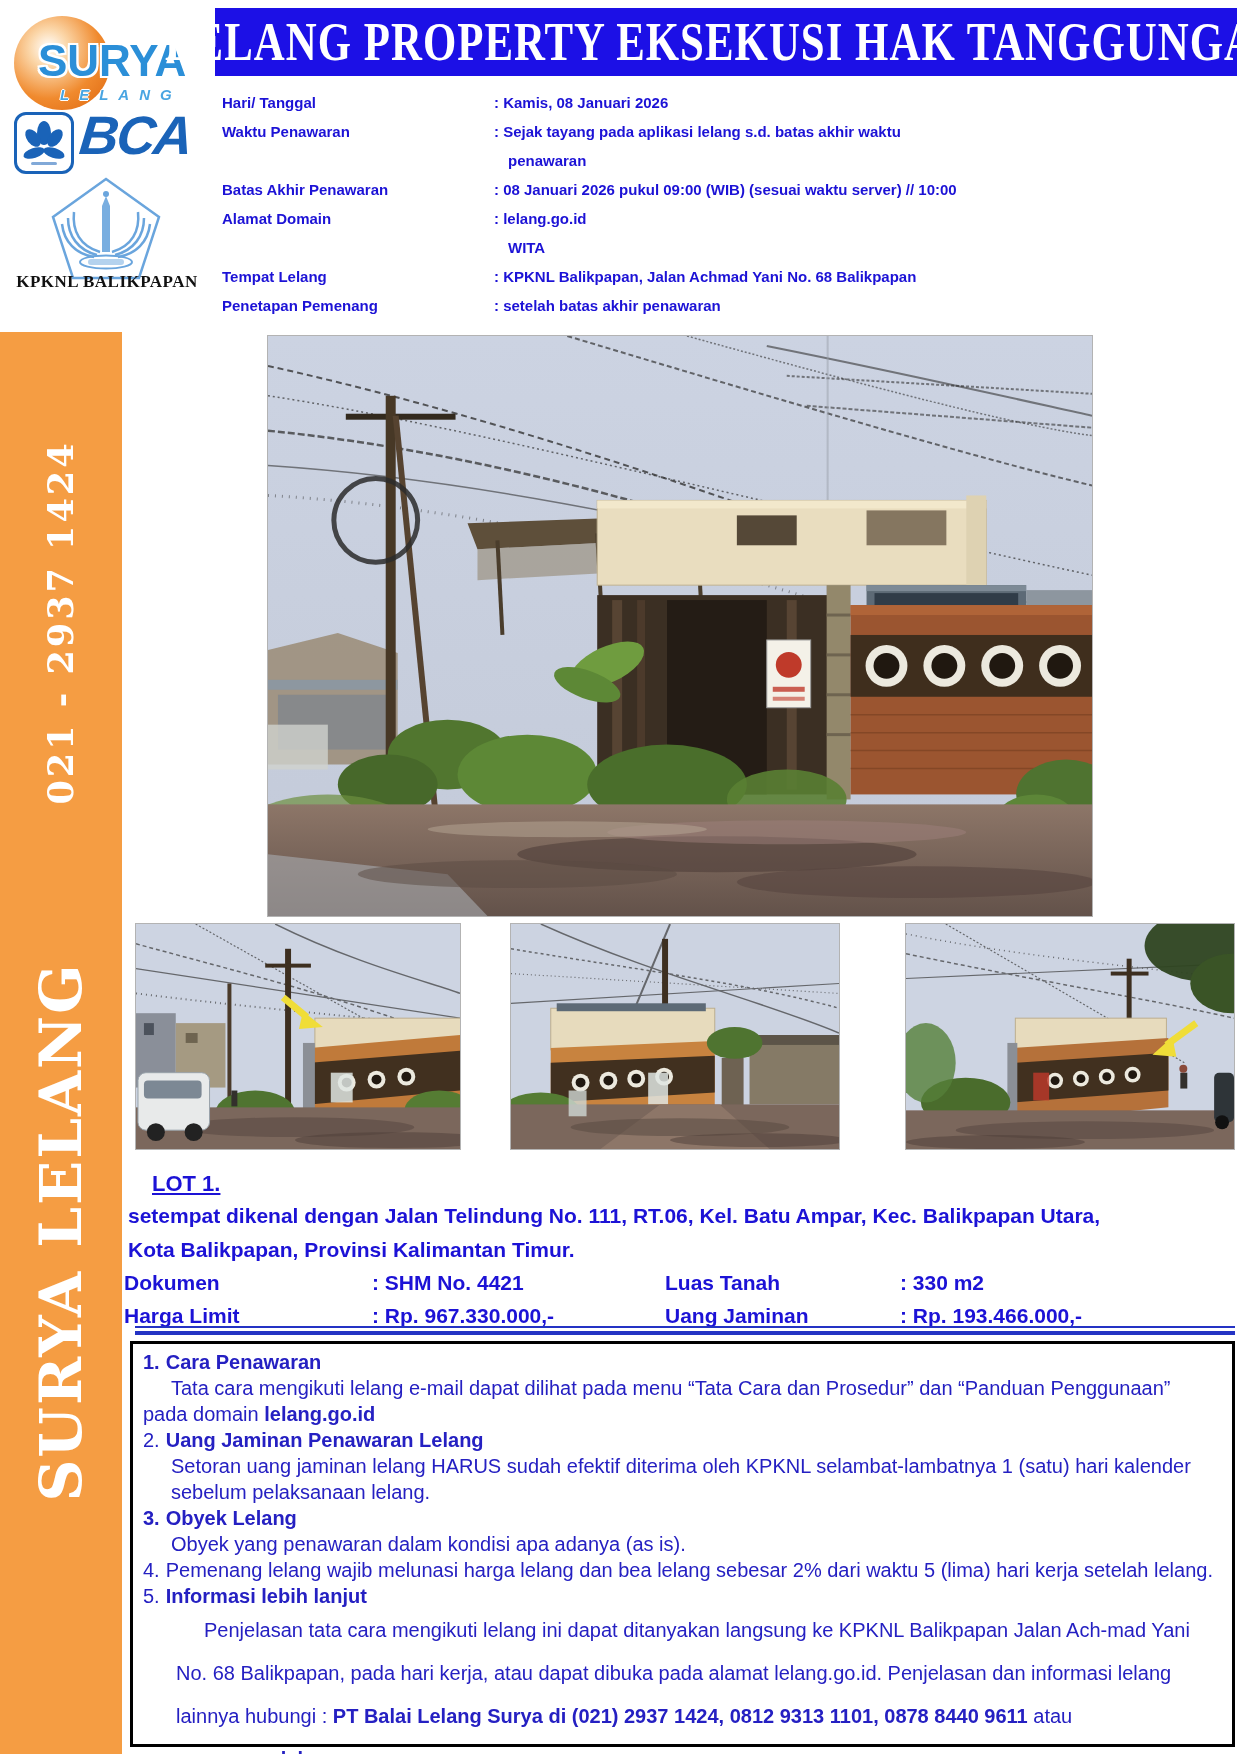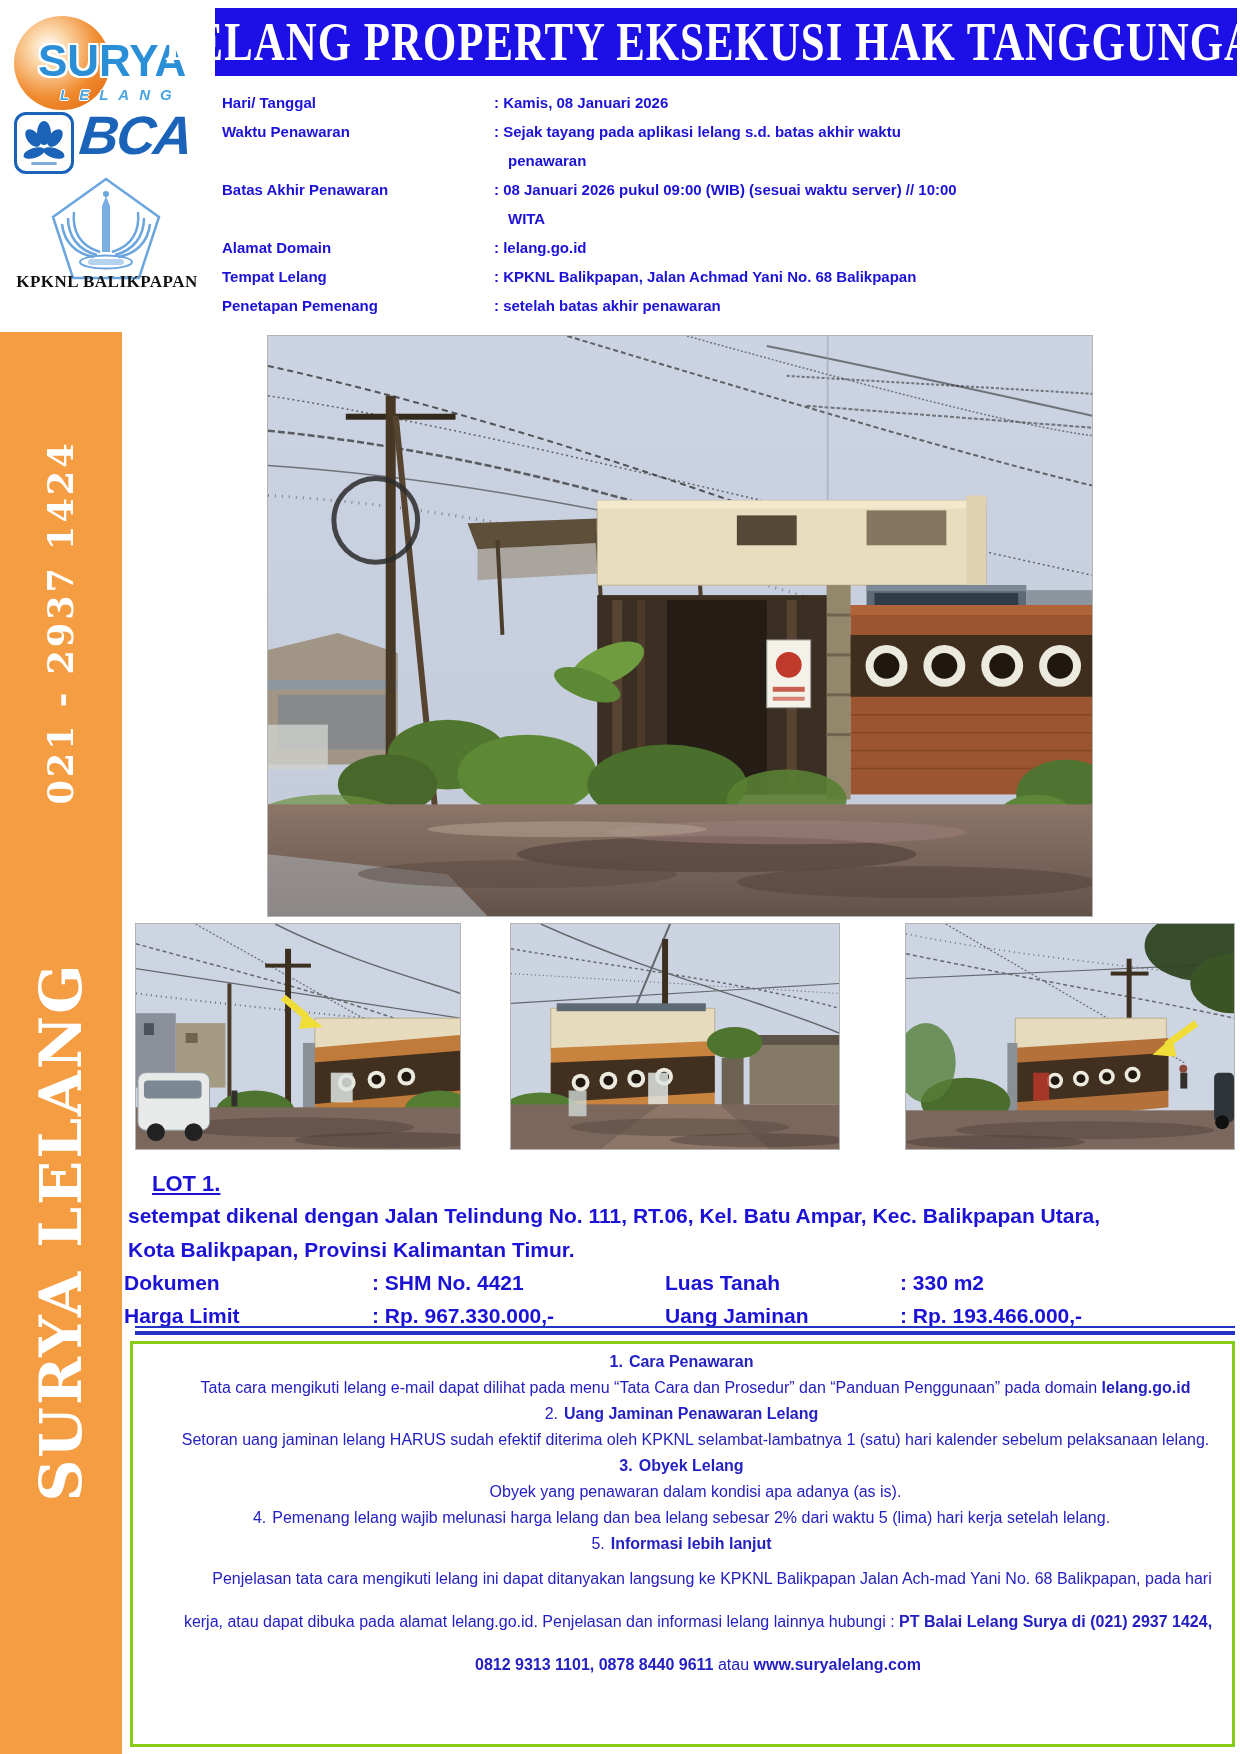--- a/index.html
+++ b/index.html
@@ -52,22 +52,22 @@
   
   .lot-heading{left:152px;top:1171px;font-size:22px;font-weight:700;color:#1c12d6;text-decoration:underline;}
   .lot-line{left:128px;width:1110px;font-size:21px;font-weight:700;color:#1c12d6;white-space:nowrap;}
   .addr1{top:1204px;} .addr2{top:1238px;}
   .f-label1{left:124px;} .f-value1{left:372px;} .f-label2{left:665px;} .f-value2{left:900px;}
   .frow1{top:1271px;} .frow2{top:1304px;}
   .fcell{position:absolute;font-size:21px;font-weight:700;color:#1c12d6;white-space:nowrap;}
 
   
   .sep{left:135px;top:1326px;width:1100px;height:3px;border-top:2px solid #2433c4;border-bottom:4px solid #2433c4;}
-  .terms{left:130px;top:1341px;width:1105px;height:406px;border:3px solid #84cc16;box-sizing:border-box;
-    padding:5px 12px 0 10px;color:#2520c2;font-size:16px;line-height:26px;text-align:center;}
+  .terms{left:130px;top:1341px;width:1105px;height:406px;border:3px solid #000000;box-sizing:border-box;
+    padding:5px 12px 0 10px;color:#2520c2;font-size:20px;line-height:26px;}
   .b{font-weight:700;}
   .t-head{font-weight:700;}
   .t-num{margin-right:6px;}
   .t-body1{text-indent:28px;}
   .t-body2{padding-left:28px;}
   .t-hang{padding-left:28px;text-indent:-28px;}
   .t-body5{text-indent:28px;line-height:43px;margin-left:33px;}
 </style>
 </head>
 <body>
@@ -129,26 +129,26 @@
       </div>
     <div class="drow">
         <span class="dlabel"></span>
         <span class="dvalue cont">penawaran</span>
       </div>
     <div class="drow">
         <span class="dlabel">Batas Akhir Penawaran</span>
         <span class="dvalue">: 08 Januari 2026 pukul 09:00 (WIB) (sesuai waktu server) // 10:00</span>
       </div>
     <div class="drow">
+        <span class="dlabel">Alamat Domain</span>
+        <span class="dvalue">: lelang.go.id</span>
+      </div>
+    <div class="drow">
         <span class="dlabel"></span>
         <span class="dvalue cont">WITA</span>
-      </div>
-    <div class="drow">
-        <span class="dlabel">Alamat Domain</span>
-        <span class="dvalue">: lelang.go.id</span>
       </div>
     <div class="drow">
         <span class="dlabel">Tempat Lelang</span>
         <span class="dvalue">: KPKNL Balikpapan, Jalan Achmad Yani No. 68 Balikpapan</span>
       </div>
     <div class="drow">
         <span class="dlabel">Penetapan Pemenang</span>
         <span class="dvalue">: setelah batas akhir penawaran</span>
       </div>
   </div>

